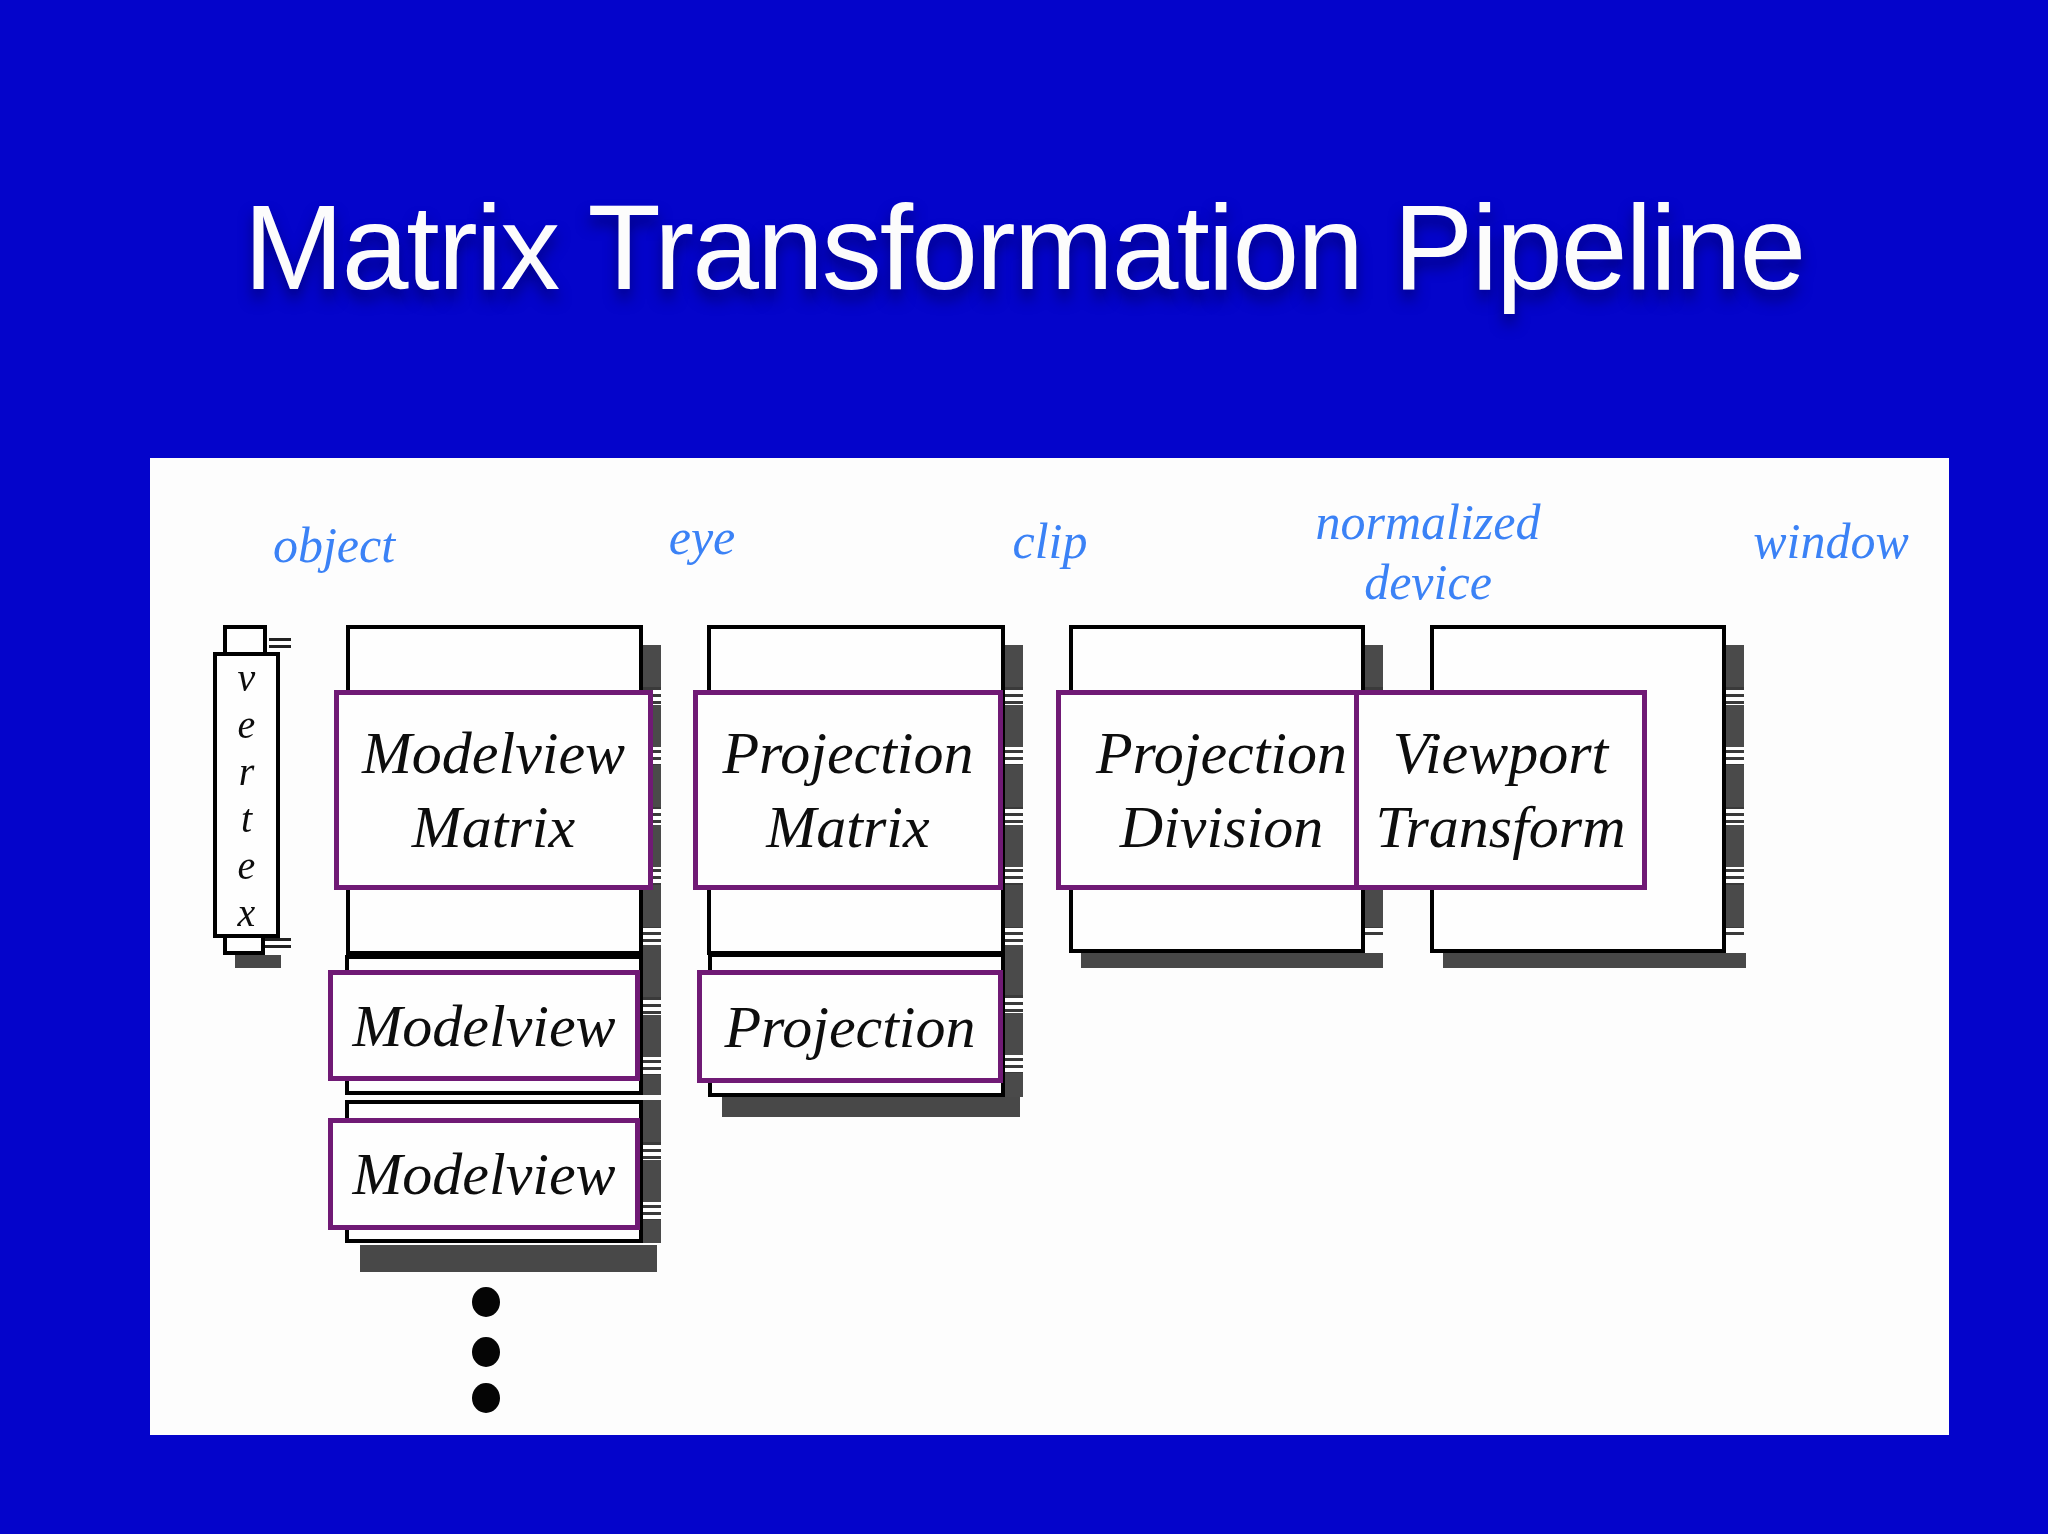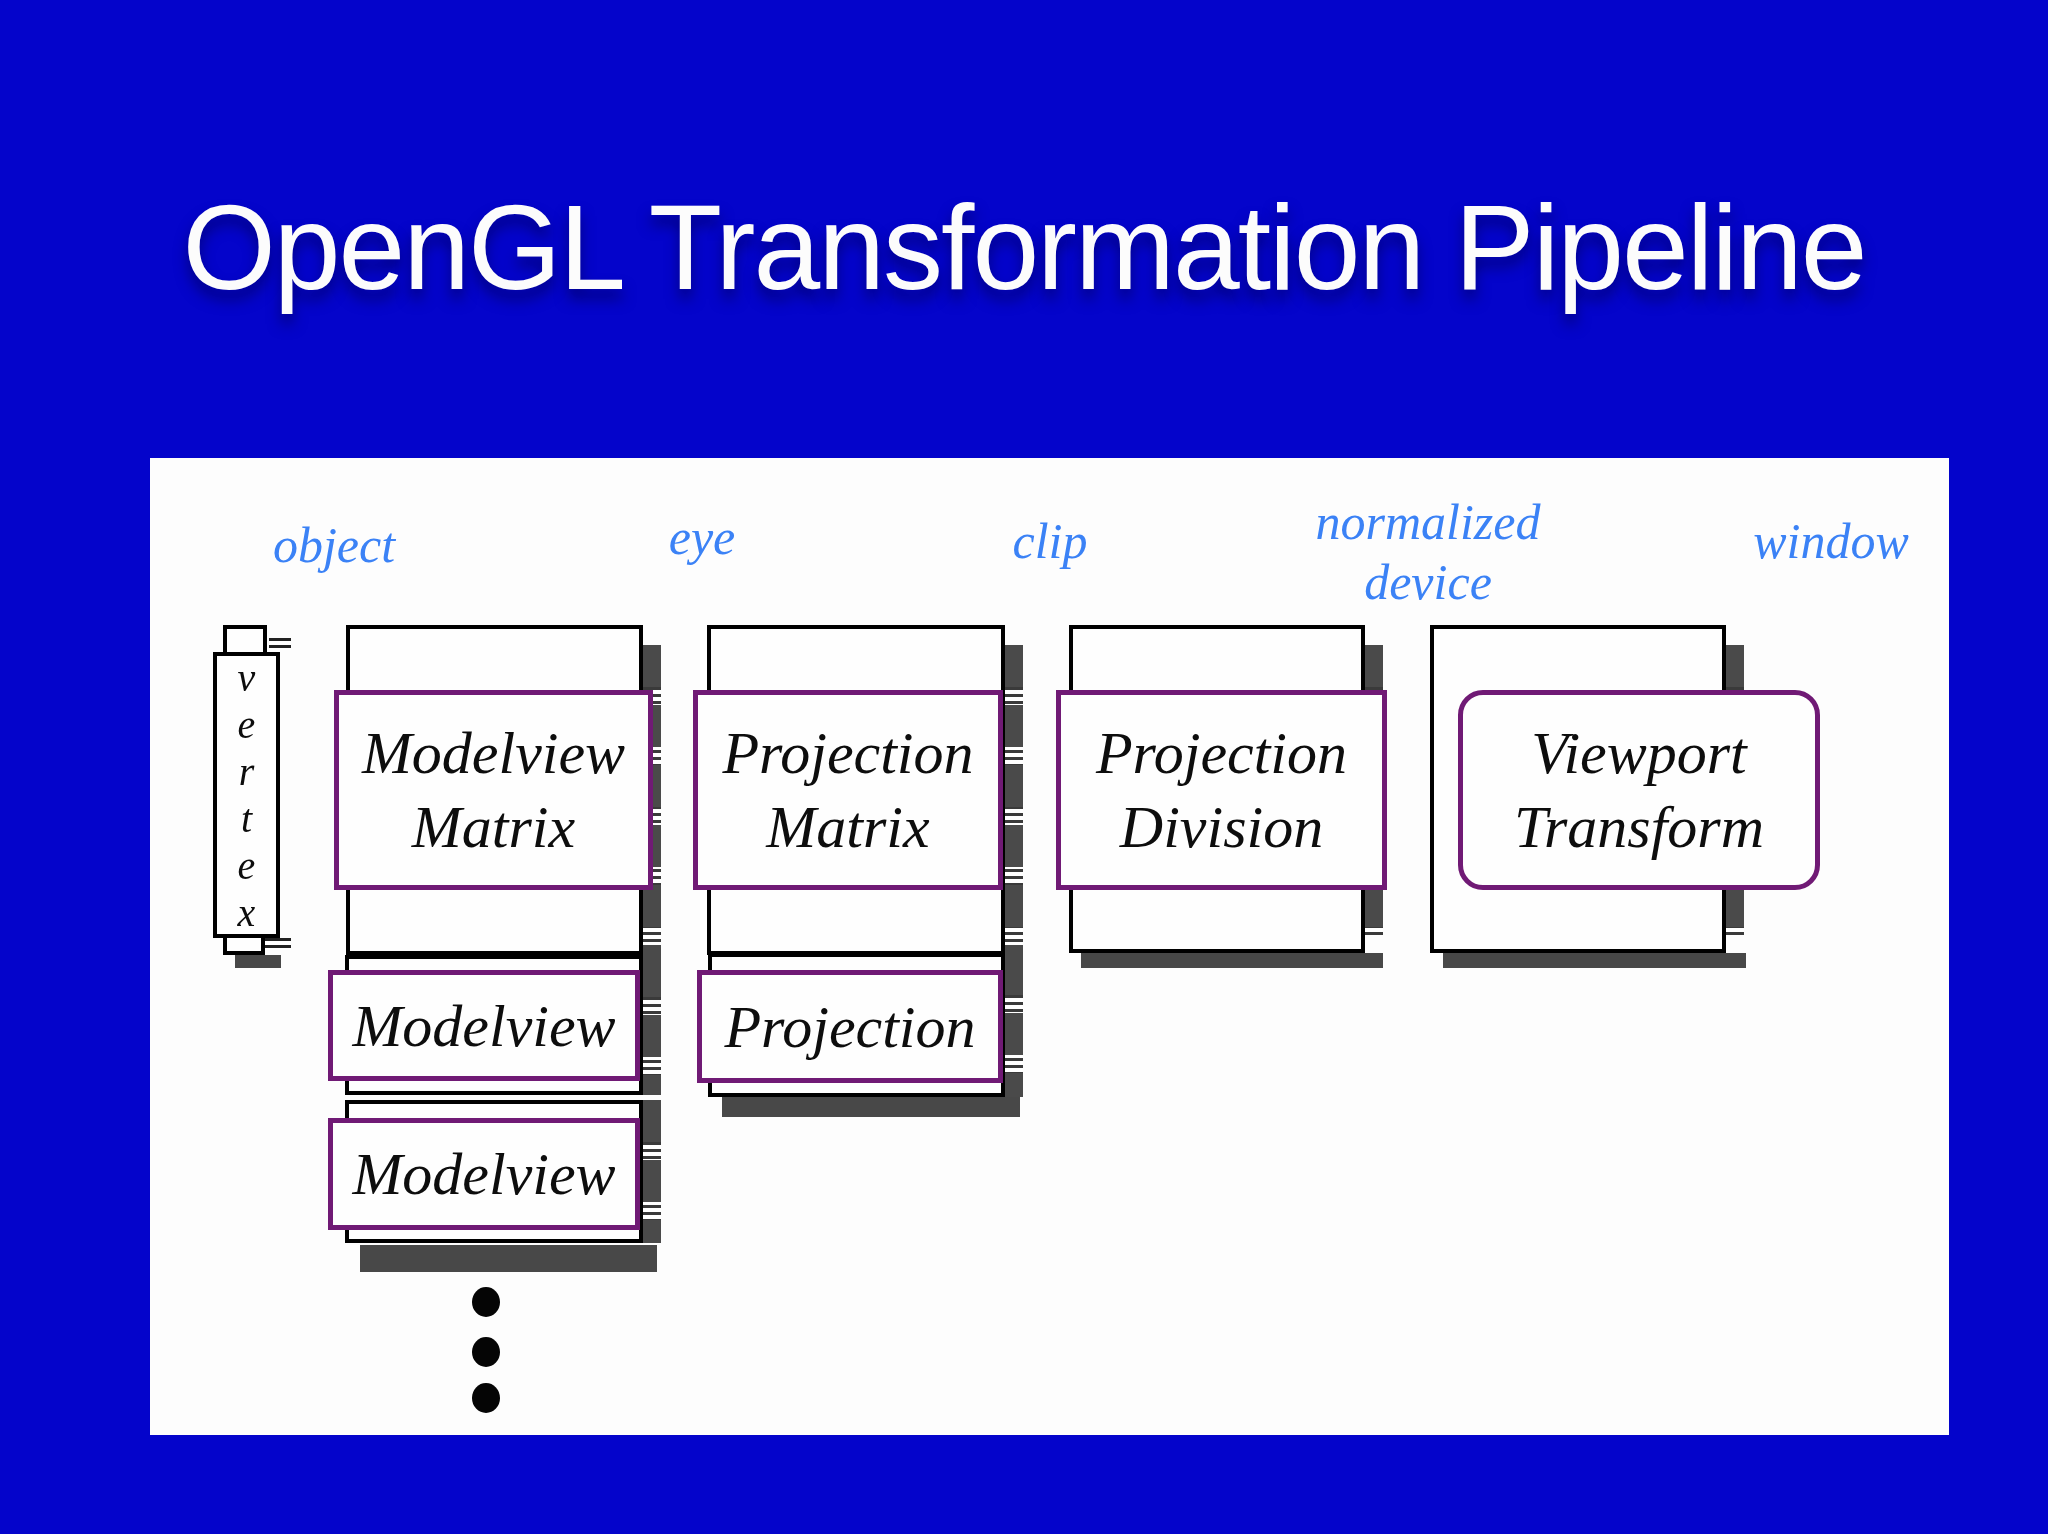--- a/index.html
+++ b/index.html
@@ -55,21 +55,21 @@
     font-style:italic; font-size:40px; line-height:47px; color:#0d0d0d;
   }
   .vertex-tab { position:absolute; background:#fefefe; border:4px solid #000; z-index:1; }
   .dot { position:absolute; width:28px; height:30px; background:#050505; border-radius:50%; }
 </style>
 </head>
 <body>
 
 <div class="slide">
 
-  <h1 class="title">OpenGL Transformation Pipeline</h1>
+  <h1 class="title">Matrix Transformation Pipeline</h1>
 
   <div class="panel">
 
     <div class="space-label" style="left:-36px; top:57px;">object</div>
     <div class="space-label" style="left:332px; top:49px;">eye</div>
     <div class="space-label" style="left:1058px; top:34px;">normalized
 device</div>
     <div class="space-label" style="left:680px; top:53px;">clip</div>
     <div class="space-label" style="left:1461px; top:53px;">window</div>
 
@@ -105,21 +105,21 @@
     <div class="stripes" style="left:1215px; top:187px; height:290px;"></div>
     <div class="dshadow" style="left:931px; top:495px; width:302px; height:15px;"></div>
     <div class="stage-box" style="left:906px; top:232px; width:331px; height:200px;">
       <span>Projection
 Division</span>
     </div>
 
     <div class="plate" style="left:1280px; top:167px; width:296px; height:328px;"></div>
     <div class="stripes" style="left:1576px; top:187px; height:290px;"></div>
     <div class="dshadow" style="left:1293px; top:495px; width:303px; height:15px;"></div>
-    <div class="stage-box" style="left:1308px; top:232px; width:362px; height:200px;border-radius:25px;">
+    <div class="stage-box" style="left:1204px; top:232px; width:293px; height:200px;">
       <span>Viewport
 Transform</span>
     </div>
 
     <div class="plate" style="left:195px; top:497px; width:298px; height:140px;"></div>
     <div class="stripes" style="left:493px; top:497px; height:140px;"></div>
     <div class="stage-box" style="left:178px; top:512px; width:312px; height:111px;">
       <span>Modelview</span>
     </div>
     <div class="plate" style="left:195px; top:642px; width:298px; height:143px;"></div>

